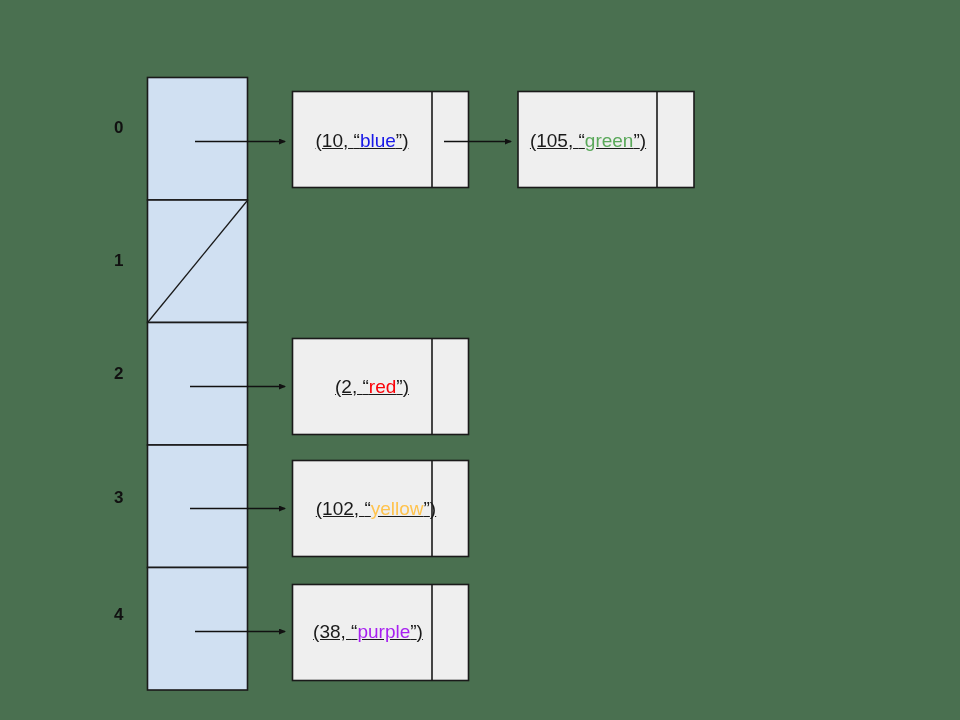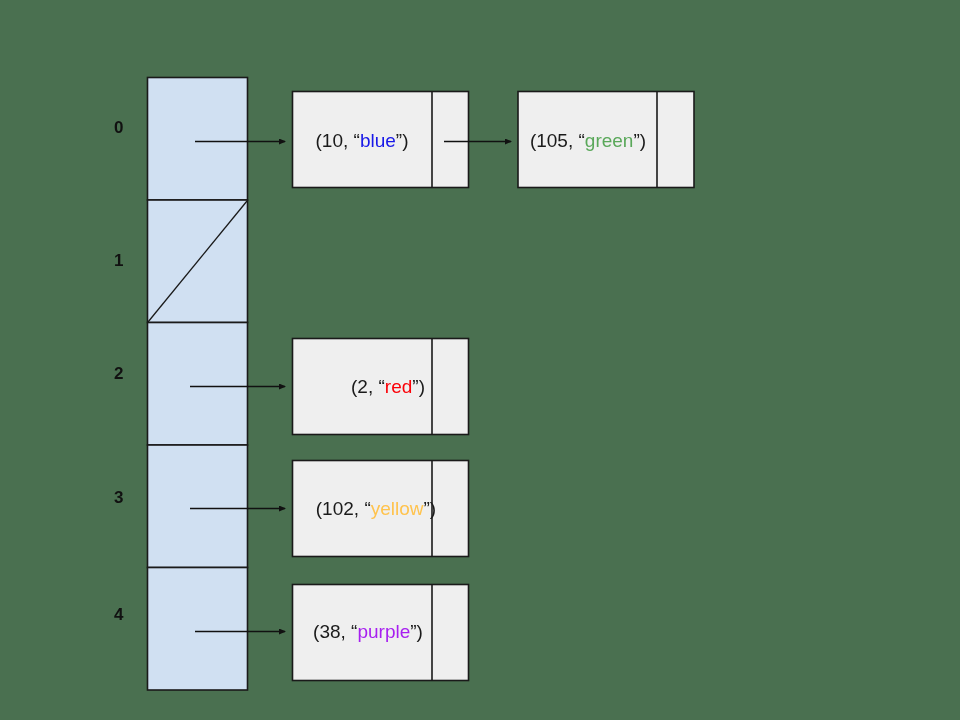--- a/index.html
+++ b/index.html
@@ -33,20 +33,21 @@
     text-align: center;
     width: 30px;
     letter-spacing: 0.5px;
   }
   .node-text {
     position: absolute;
     font-size: 19px;
     color: #1a1a1a;
     white-space: nowrap;
     text-align: center;
+    text-decoration: underline;
   }
   .node-text .val {
     font-weight: normal;
   }
   .q {
     color: #1a1a1a;
   }
 </style>
 </head>
 <body>
@@ -109,21 +110,21 @@
   <div class="idx-label" style="left:104px; top:605px;">4</div>
 
   <div class="node-text" style="left:292px; top:130px; width:140px;">
     <span class="q">(10, </span><span class="q">“</span><span class="val" style="color:#1818e8">blue</span><span class="q">”</span><span class="q">)</span>
   </div>
 
   <div class="node-text" style="left:515px; top:130px; width:146px;">
     <span class="q">(105, </span><span class="q">“</span><span class="val" style="color:#5aa85a">green</span><span class="q">”</span><span class="q">)</span>
   </div>
 
-  <div class="node-text" style="left:292px; top:376px; width:160px;margin-left:16px;">
+  <div class="node-text" style="left:292px; top:376px; width:160px;">
     <span class="q">(2, </span><span class="q">“</span><span class="val" style="color:#fb0007">red</span><span class="q">”</span><span class="q">)</span>
   </div>
 
   <div class="node-text" style="left:292px; top:498px; width:144px;margin-left:12px;">
     <span class="q">(102, </span><span class="q">“</span><span class="val" style="color:#ffc34d">yellow</span><span class="q">”</span><span class="q">)</span>
   </div>
 
   <div class="node-text" style="left:292px; top:621px; width:152px;">
     <span class="q">(38, </span><span class="q">“</span><span class="val" style="color:#a71ff0">purple</span><span class="q">”</span><span class="q">)</span>
   </div>

